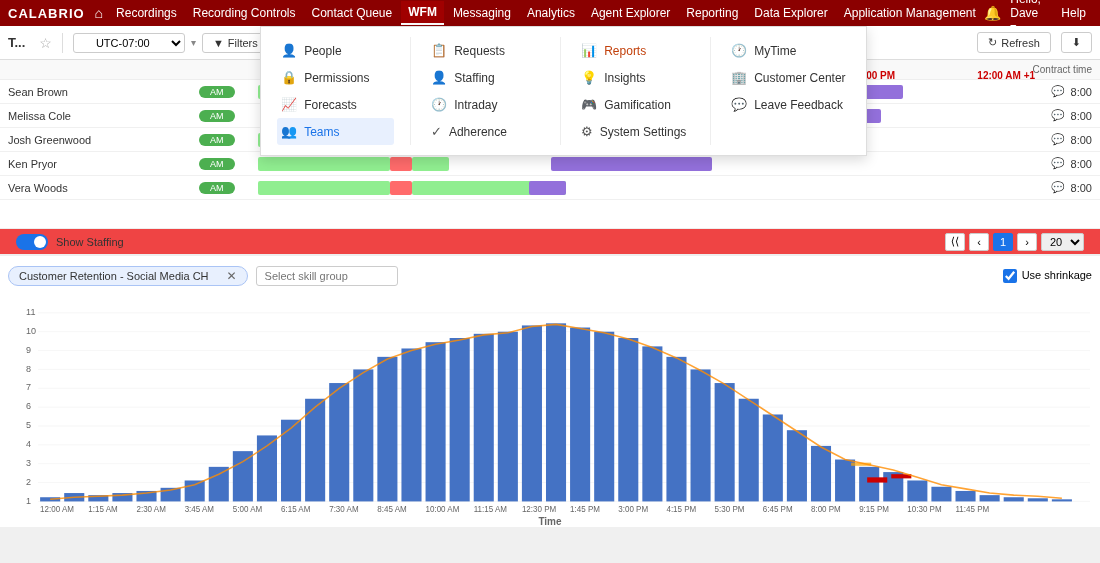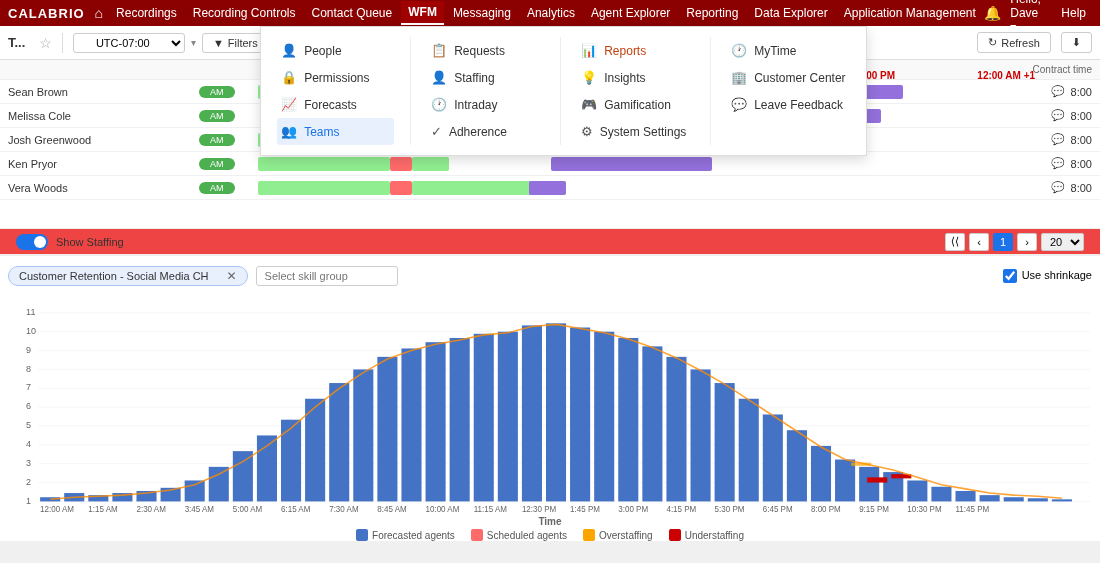--- a/index.html
+++ b/index.html
@@ -705,31 +705,13 @@
       <text x="752" y="208" font-size="8" fill="#666">6:45 PM</text>
       <text x="800" y="208" font-size="8" fill="#666">8:00 PM</text>
       <text x="848" y="208" font-size="8" fill="#666">9:15 PM</text>
       <text x="896" y="208" font-size="8" fill="#666">10:30 PM</text>
       <text x="944" y="208" font-size="8" fill="#666">11:45 PM</text>
     </svg>
   </div>
 
   <div style="text-align:center;font-size:10px;color:#666;margin-top:2px;font-weight:bold;">Time</div>
 
-  <div class="legend-row">
-    <div class="legend-item">
-      <div class="legend-box" style="background:#4472C4;"></div>
-      <span>Forecasted agents</span>
-    </div>
-    <div class="legend-item">
-      <div class="legend-box" style="background:#FF6B6B;"></div>
-      <span>Scheduled agents</span>
-    </div>
-    <div class="legend-item">
-      <div class="legend-box" style="background:#FFA500;"></div>
-      <span>Overstaffing</span>
-    </div>
-    <div class="legend-item">
-      <div class="legend-box" style="background:#CC0000;"></div>
-      <span>Understaffing</span>
-    </div>
-  </div>
 </div>
 
 </body></html>

